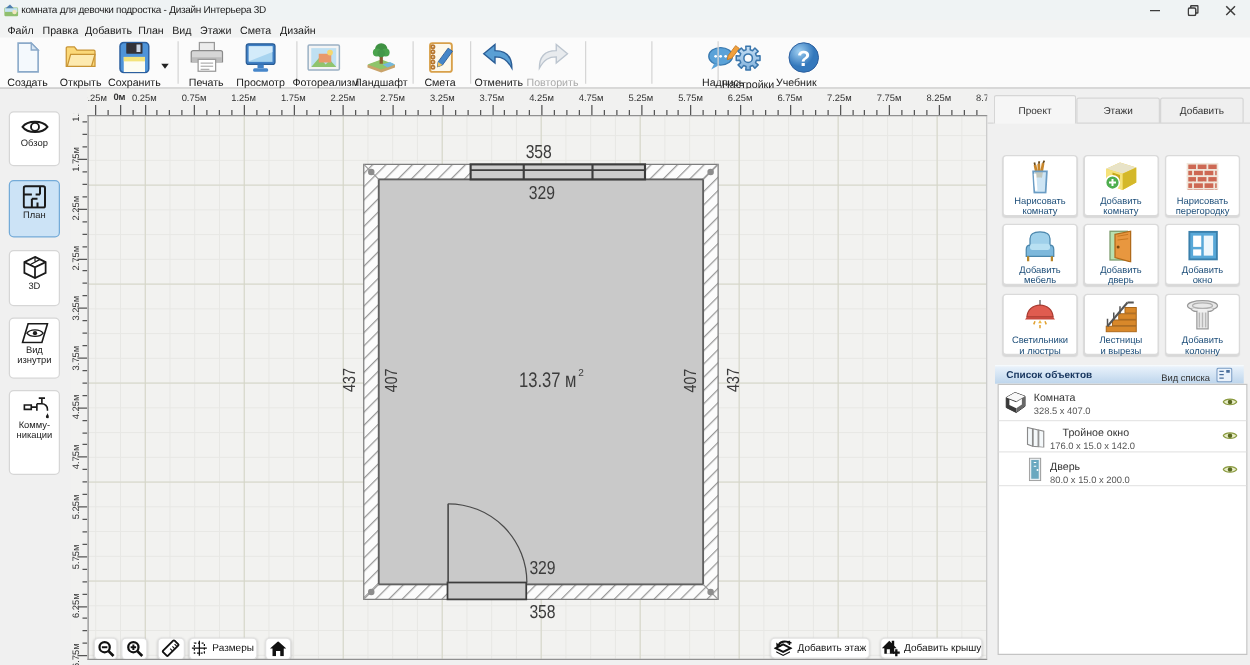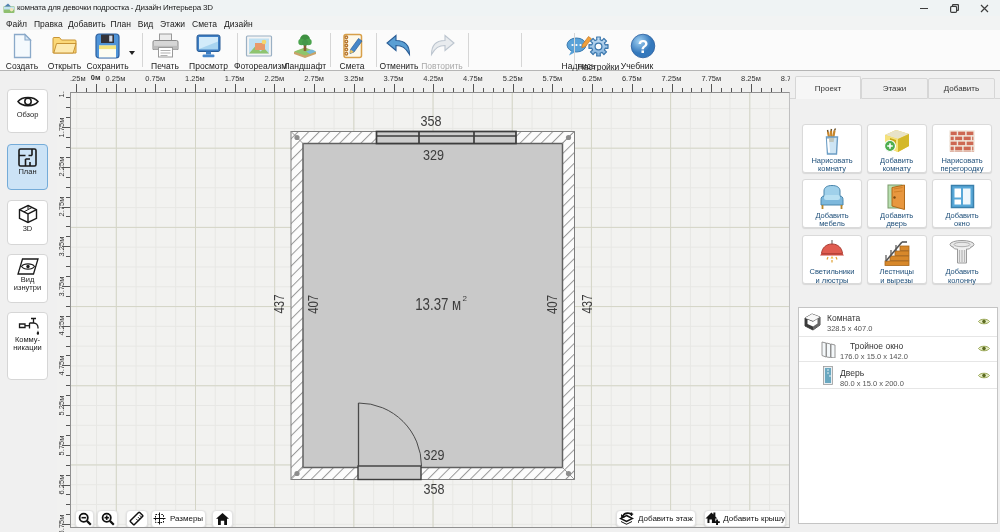--- a/index.html
+++ b/index.html
@@ -624,20 +624,30 @@
           <path d="M5 8 C5 9.5 8 10.5 9.5 10 L9.5 24 L18.5 24 L18.5 10 C20 10.5 23 9.5 23 8" fill="#f0f0f0" stroke="#9a9a9a"></path>
           <g stroke="#b8b8b8" stroke-width="1.3">
             <line x1="11.5" y1="11" x2="11.5" y2="23"></line>
             <line x1="14" y1="11" x2="14" y2="23"></line>
             <line x1="16.5" y1="11" x2="16.5" y2="23"></line>
           </g>
           <ellipse cx="14" cy="5.5" rx="8" ry="2.2" fill="none" stroke="#b0b0b0"></ellipse>
         </svg>
       Добавить<br>колонну
     </div>
+    <div class="phead" style="top:220.7px; height:15px; line-height:14px">Список объектов
+      <span style="position:absolute; right:27px; top:3px; font-weight:normal; font-size:7.5px; color:#333">Вид списка</span>
+      <svg style="position:absolute; right:9px; top:1.5px" width="13" height="12" viewBox="0 0 13 12">
+          <rect x="0.5" y="0.5" width="12" height="11" rx="1.5" fill="#eaf2fb" stroke="#7a9cc4"></rect>
+          <line x1="2.5" y1="3" x2="6" y2="3" stroke="#4a6f9c"></line>
+          <line x1="2.5" y1="5.7" x2="6" y2="5.7" stroke="#4a6f9c"></line>
+          <line x1="2.5" y1="8.4" x2="6" y2="8.4" stroke="#4a6f9c"></line>
+          <rect x="8" y="2" width="2.8" height="2.2" fill="#4a6f9c"></rect>
+        </svg>
+    </div>
     <div id="objlist">
       <div class="oli" style="top:0; height:29px">
         <svg style="position:absolute;left:5px;top:5px" width="17" height="18" viewBox="0 0 17 18">
             <path d="M1 5 L8 1 L16 4 L16 12 L9 17 L1 13 Z" fill="#fff" stroke="#222" stroke-width="0.8"></path>
             <path d="M1 5 L8 1 L16 4 L9 8 Z" fill="#f8f8f8"></path>
             <path d="M1 5 L9 8 L9 17 L1 13 Z" fill="#3a3a3a"></path>
             <path d="M9 8 L16 4 L16 12 L9 17 Z" fill="#686868"></path>
             <path d="M3.5 6.5 L9 8.7 L13.5 6 L13.5 10.5 L9 13.5 L3.5 11 Z" fill="#fff"></path>
           </svg>
         <div class="t1" style="left:28px; top:5px">Комната</div>

